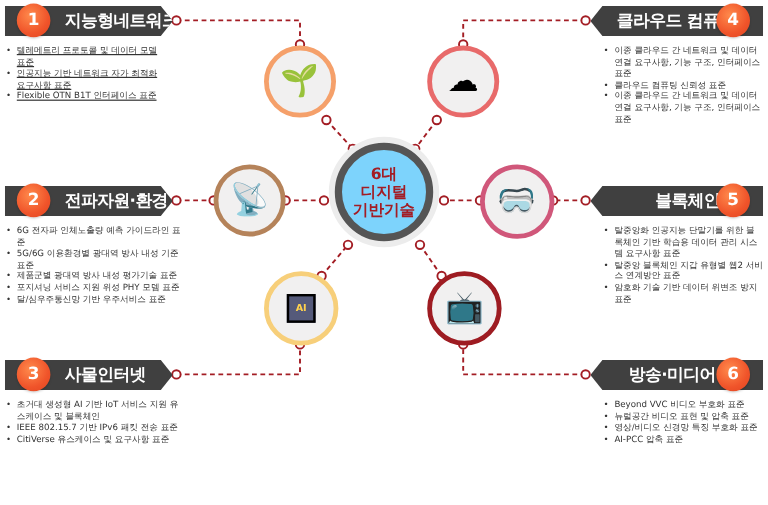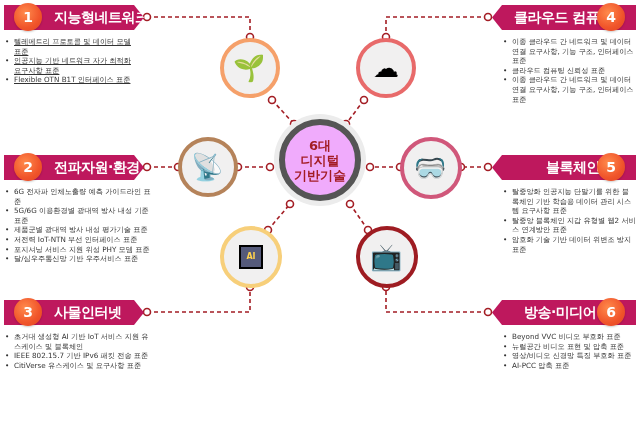--- a/index.html
+++ b/index.html
@@ -1,40 +1,40 @@
 <!DOCTYPE html>
 <html><head>
 <meta charset="utf-8">
 <style>
   html, body { margin:0; padding:0; background:#ffffff; }
   body { width:640px; height:421px; position:relative; overflow:hidden;
          font-family:"DejaVu Sans","Liberation Sans",sans-serif; }
   svg.lines { position:absolute; left:0; top:0; width:640px; height:421px; }
 
-  .hdr { position:absolute; height:25px; background:#be185d; color:#fff;
+  .hdr { position:absolute; height:25px; background:#404040; color:#fff;
          font-weight:bold; font-size:14px; display:flex; align-items:center; box-sizing:border-box; }
   .hdr.left { clip-path: polygon(0 0, calc(100% - 10px) 0, 100% 50%, calc(100% - 10px) 100%, 0 100%); padding-left:50px; }
   .hdr.right { clip-path: polygon(10px 0, 100% 0, 100% 100%, 10px 100%, 0 50%); justify-content:flex-start; padding-left:22px; }
   .hdr .title { letter-spacing:-0.5px; white-space:nowrap; }
 
   .badge { position:absolute; width:28px; height:28px; border-radius:50%;
            background:radial-gradient(circle at 40% 35%, #ff8a4c 0%, #f0542a 60%, #e04420 100%);
            color:#fff; font-weight:bold; font-size:14px; display:flex; align-items:center; justify-content:center;
            box-shadow:0 1px 2px rgba(0,0,0,0.2); }
 
   ul.items { position:absolute; margin:0; padding:0; list-style:none; font-size:7.2px; line-height:9.6px; color:#333; }
   ul.items li { position:relative; padding-left:10px; }
   ul.items li::before { content:"•"; position:absolute; left:1px; top:0; color:#333; }
 
   .circ { position:absolute; border-radius:50%; background:#f1f0f0; box-sizing:border-box;
           display:flex; align-items:center; justify-content:center; }
   .circ .ico { font-size:26px; line-height:1; }
 
   .center { position:absolute; left:279px; top:119px; width:82px; height:82px; border-radius:50%;
-            border:6px solid #555; background:#f0abfc; box-sizing:border-box;
+            border:6px solid #555; background:#7dd3fc; box-sizing:border-box;
             box-shadow:0 0 0 5px #ececec;
             display:flex; flex-direction:column; align-items:center; justify-content:center;
             color:#a31d24; font-weight:bold; font-size:13px; line-height:15px; text-align:center; }
 </style>
 </head>
 <body>
 
 <svg class="lines" viewBox="0 0 640 421">
   <g fill="none" stroke="#a31d24" stroke-width="1.6" stroke-dasharray="4,3">
 
@@ -125,21 +125,20 @@
 <div class="hdr left" style="left:4px; top:155px; width:140px;">
   <span class="title">전파자원·환경</span>
 </div>
 <div class="badge" style="left:14px; top:153px;">
   <span>2</span>
 </div>
 <ul class="items" style="left:4px; top:187px; width:148px;">
   <li>6G 전자파 인체노출량 예측 가이드라인 표준</li>
   <li>5G/6G 이용환경별 광대역 방사 내성 기준 표준</li>
   <li>제품군별 광대역 방사 내성 평가기술 표준</li>
-  <li>저전력 IoT-NTN 무선 인터페이스 표준</li>
   <li>포지셔닝 서비스 지원 위성 PHY 모뎀 표준</li>
   <li>달/심우주통신망 기반 우주서비스 표준</li>
 </ul>
 
 <div class="hdr left" style="left:4px; top:300px; width:140px;">
   <span class="title">사물인터넷</span>
 </div>
 <div class="badge" style="left:14px; top:298px;">
   <span>3</span>
 </div>

